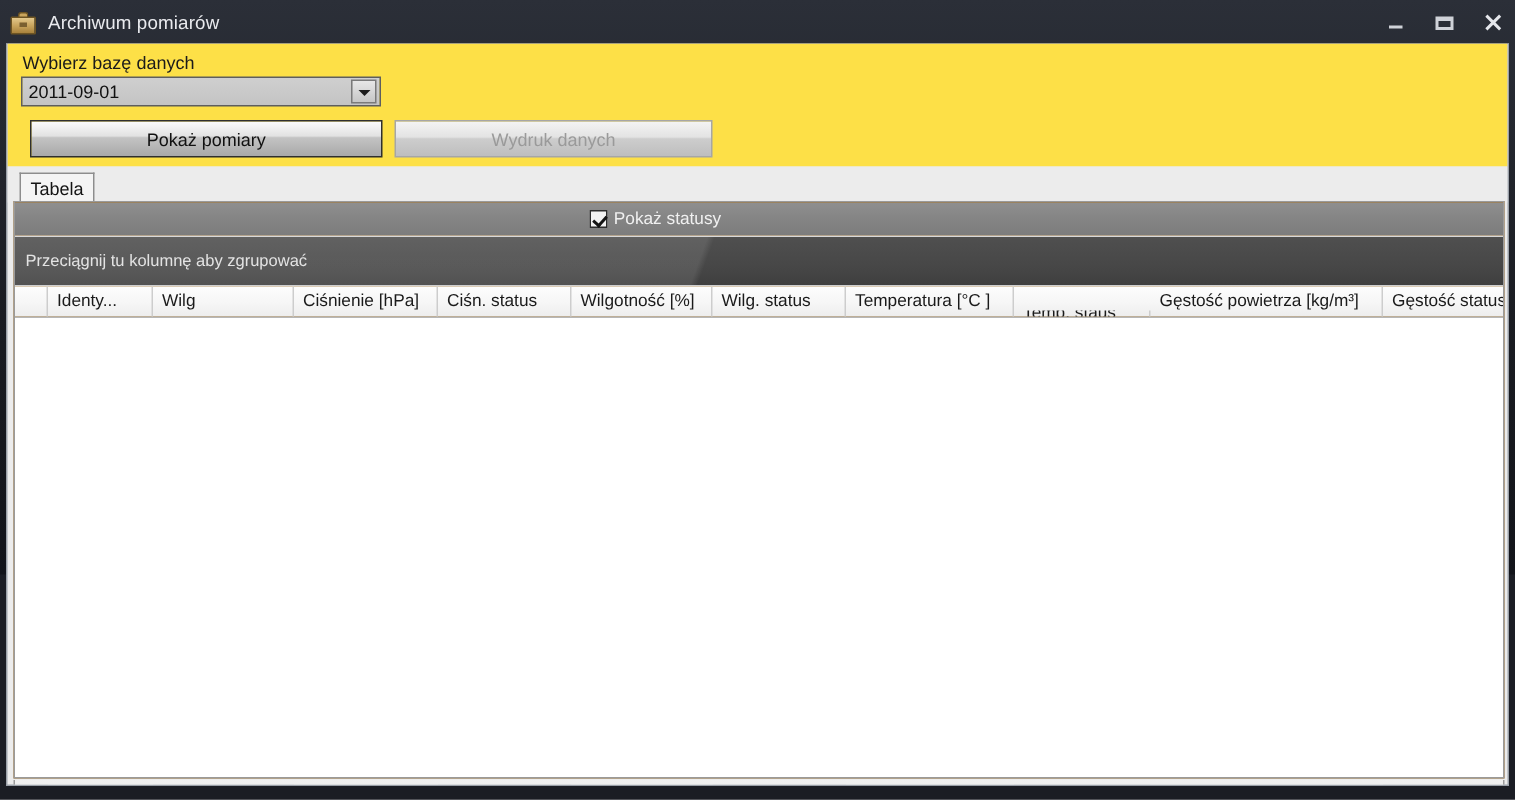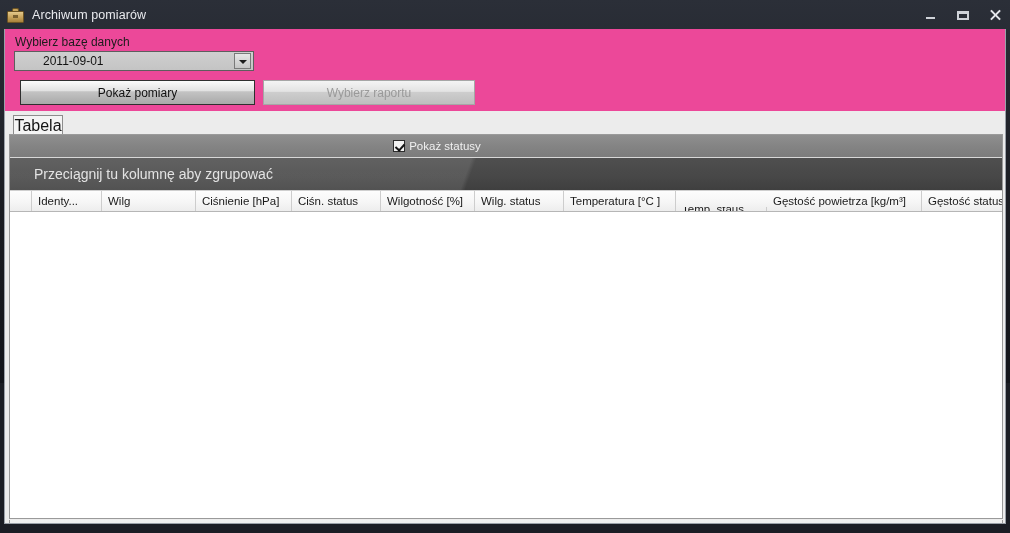--- a/index.html
+++ b/index.html
@@ -126,40 +126,39 @@
     border-bottom: 1px solid #9aa0a8;
     overflow: hidden;
   }
 
   
   #top-panel {
     position: absolute;
     left: 0; top: 0;
     width: 1000px;
     height: 82px;
-    background: #ec4899;
+    background: #fde047;
   }
   #db-label {
     position: absolute;
     left: 10px; top: 6px;
     color: #1b1b1b;
     font-size: 12px;
   }
   #db-combo {
     position: absolute;
     left: 9px; top: 22px;
     width: 240px;
     height: 20px;
     background: linear-gradient(180deg, #cfcfcf 0%, #c4c4c4 100%);
     border: 1px solid #5e5e5e;
     box-sizing: border-box;
     display: flex;
     align-items: center;
     cursor: default;
-    padding-left: 24px;
   }
   #db-combo-value {
     padding-left: 4px;
     color: #111;
     font-size: 12px;
     flex: 1 1 auto;
     white-space: nowrap;
     overflow: hidden;
   }
   #db-combo-arrow {
@@ -216,21 +215,21 @@
     background: #ececec;
   }
   .tab {
     position: absolute;
     top: 4px;
     height: 20px;
     box-sizing: border-box;
     display: flex;
     align-items: center;
     justify-content: center;
-    font-size: 16px;
+    font-size: 12px;
     cursor: default;
   }
   .tab.selected {
     left: 8px;
     width: 50px;
     height: 21px;
     background: #f4f4f4;
     border: 1px solid #8d8d8d;
     border-bottom: none;
     color: #141414;
@@ -297,23 +296,23 @@
     height: 33px;
     background:
       linear-gradient(110deg, rgba(255,255,255,0.10) 0%, rgba(255,255,255,0.10) 46%, rgba(255,255,255,0.00) 46.5%, rgba(255,255,255,0.00) 100%),
       linear-gradient(180deg, #4f4f4f 0%, #474747 60%, #3f3f3f 100%);
     border-bottom: 1px solid #cfcfcf;
     display: flex;
     align-items: center;
     box-sizing: border-box;
   }
   #group-text {
-    padding-left: 24px;
+    padding-left: 7px;
     color: #e3e3e3;
-    font-size: 14px;
+    font-size: 11px;
     white-space: nowrap;
   }
 
   #header-row {
     height: 21px;
     display: flex;
     background: linear-gradient(180deg, #fdfdfd 0%, #f6f6f6 55%, #ededed 100%);
     border-bottom: 1px solid #b6b6b6;
     box-sizing: border-box;
     text-align: center;
@@ -398,21 +397,21 @@
 
     <div id="top-panel">
       <div id="db-label">Wybierz bazę danych</div>
 
       <div id="db-combo">
         <span id="db-combo-value">2011-09-01</span>
         <span id="db-combo-arrow"></span>
       </div>
 
       <div class="btn" id="btn-show">Pokaż pomiary</div>
-      <div class="btn" id="btn-print">Wybierz raportu</div>
+      <div class="btn" id="btn-print">Wydruk danych</div>
     </div>
 
     <div id="tabstrip">
       <div class="tab selected">Tabela</div>
       <div class="tab unselected">Wykres</div>
     </div>
 
     <div id="grid-wrap">
 
       <div id="status-bar-top">

